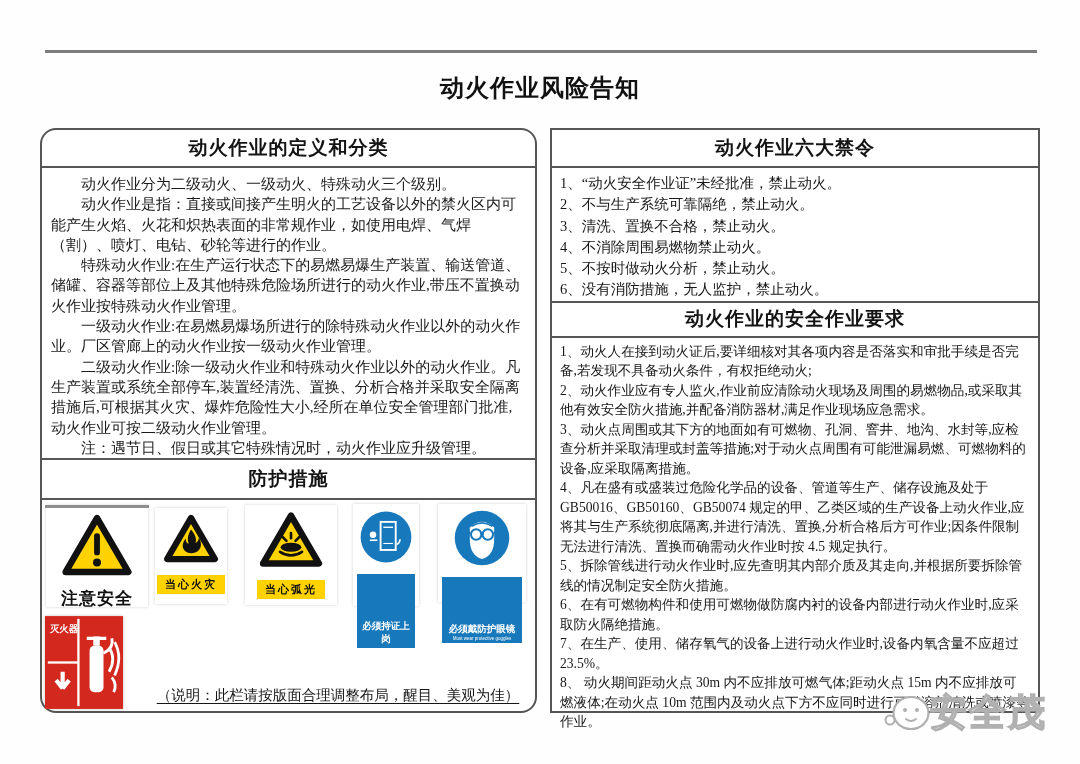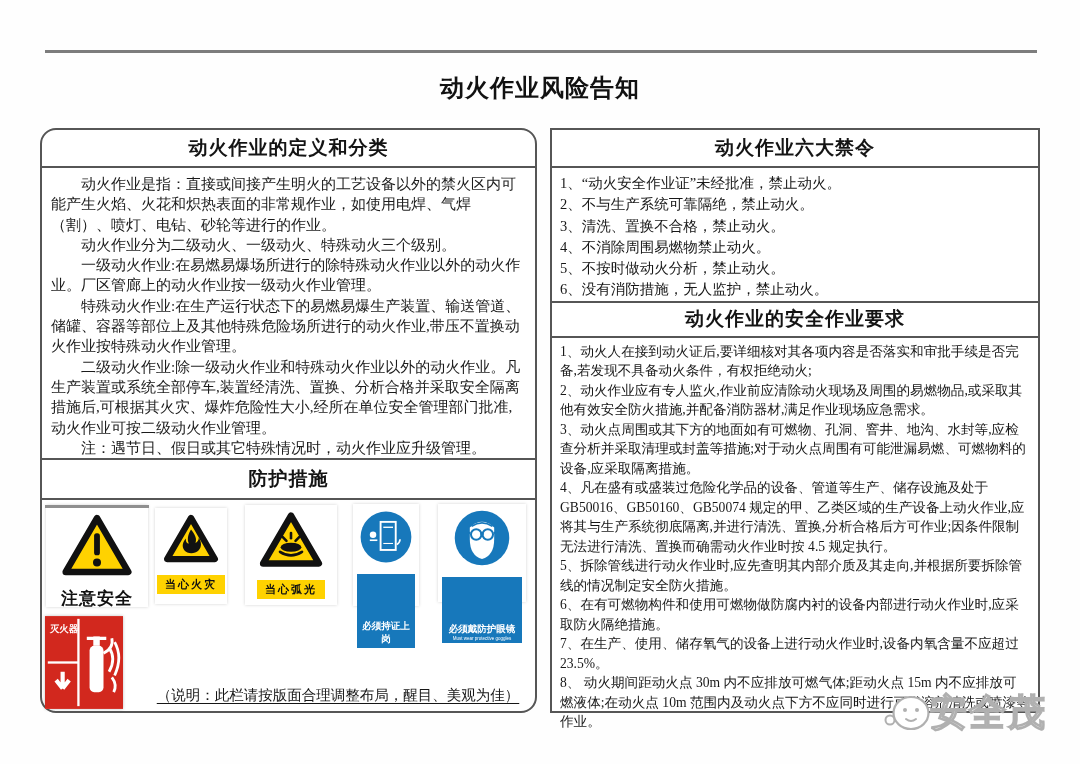--- a/index.html
+++ b/index.html
@@ -66,24 +66,24 @@
 
   <div class="top-rule"></div>
 
   <div class="doc-title">动火作业风险告知</div>
 
   <div class="tbl tbl-left">
 
     <div class="thead h38">动火作业的定义和分类</div>
 
     <div class="def-cell">
+      <p>动火作业分为二级动火、一级动火、特殊动火三个级别。</p>
       <p>动火作业是指：直接或间接产生明火的工艺设备以外的禁火区内可能产生火焰、火花和炽热表面的非常规作业，如使用电焊、气焊（割）、喷灯、电钻、砂轮等进行的作业。</p>
-      <p>动火作业分为二级动火、一级动火、特殊动火三个级别。</p>
+      <p>特殊动火作业:在生产运行状态下的易燃易爆生产装置、输送管道、储罐、容器等部位上及其他特殊危险场所进行的动火作业,带压不置换动火作业按特殊动火作业管理。</p>
       <p>一级动火作业:在易燃易爆场所进行的除特殊动火作业以外的动火作业。厂区管廊上的动火作业按一级动火作业管理。</p>
-      <p>特殊动火作业:在生产运行状态下的易燃易爆生产装置、输送管道、储罐、容器等部位上及其他特殊危险场所进行的动火作业,带压不置换动火作业按特殊动火作业管理。</p>
       <p>二级动火作业:除一级动火作业和特殊动火作业以外的动火作业。凡生产装置或系统全部停车,装置经清洗、置换、分析合格并采取安全隔离措施后,可根据其火灾、爆炸危险性大小,经所在单位安全管理部门批准,动火作业可按二级动火作业管理。</p>
       <p>注：遇节日、假日或其它特殊情况时，动火作业应升级管理。</p>
     </div>
 
     <div class="thead h40">防护措施</div>
 
     <div class="signs-cell">
 
       <div class="sign s1">
         <div class="s1-bar"></div>

